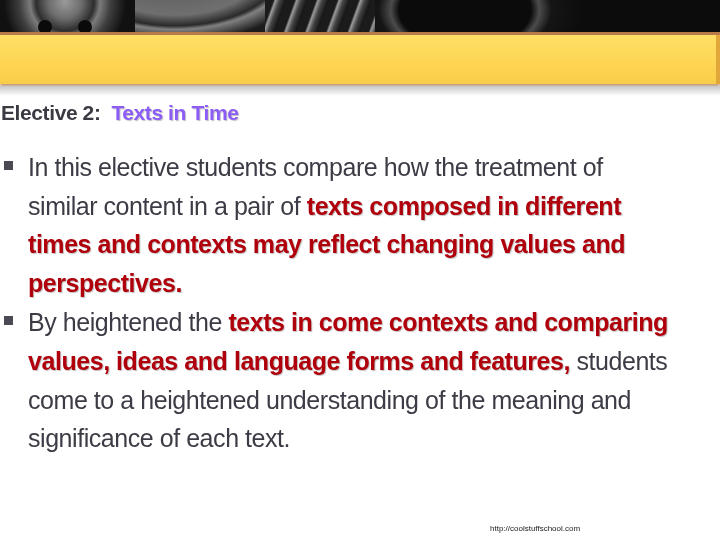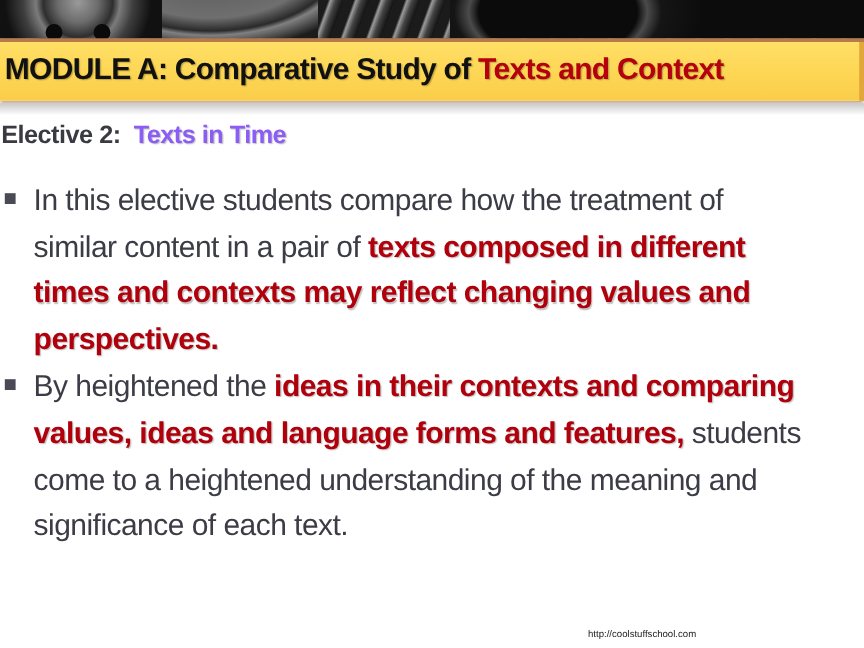--- a/index.html
+++ b/index.html
@@ -47,29 +47,28 @@
 <body>
 
 <div class="banner">
   <div class="seg1"></div>
   <div class="seg2"></div>
   <div class="seg3"></div>
   <div class="seg4"></div>
 </div>
 
 <div class="title-bar">
-  <div class="title"><span>MODULE A:  Comparative Study of </span><span class="red">Texts and Context</span></div>
   <div class="edge"></div>
 </div>
 <div class="shadow-band"></div>
 
 <div class="subtitle"><span style="white-space:pre">Elective 2:  </span><span class="red">Texts in Time</span></div>
 
 <div class="bullets">
   <div class="bullet">
     <span class="marker"></span><span>In this elective students compare how the treatment of similar content in a pair of </span><span class="hl">texts composed in different times and contexts may reflect changing values and perspectives.</span>
   </div>
   <div class="bullet">
-    <span class="marker"></span><span>By heightened the </span><span class="hl">ideas in their contexts and comparing values, ideas and language forms and features,</span><span> students come to a heightened understanding of the meaning and significance of each text.</span>
+    <span class="marker"></span><span>By heightened the </span><span class="hl">texts in come contexts and comparing values, ideas and language forms and features,</span><span> students come to a heightened understanding of the meaning and significance of each text.</span>
   </div>
 </div>
 
 <div class="footer">http://coolstuffschool.com</div>
 
 </body></html>

